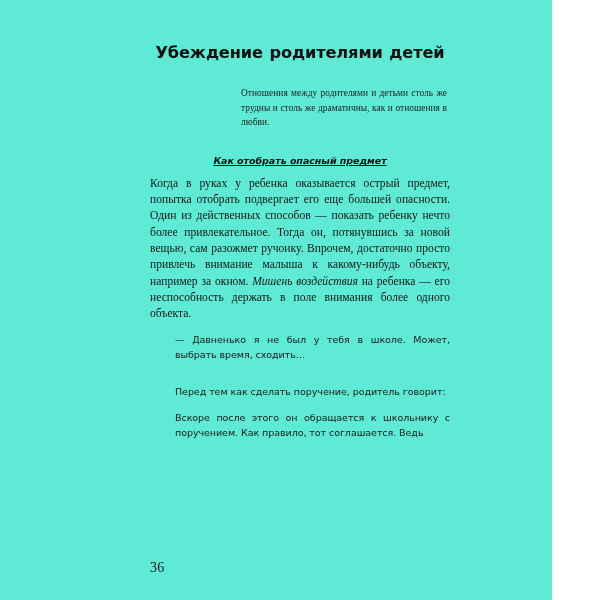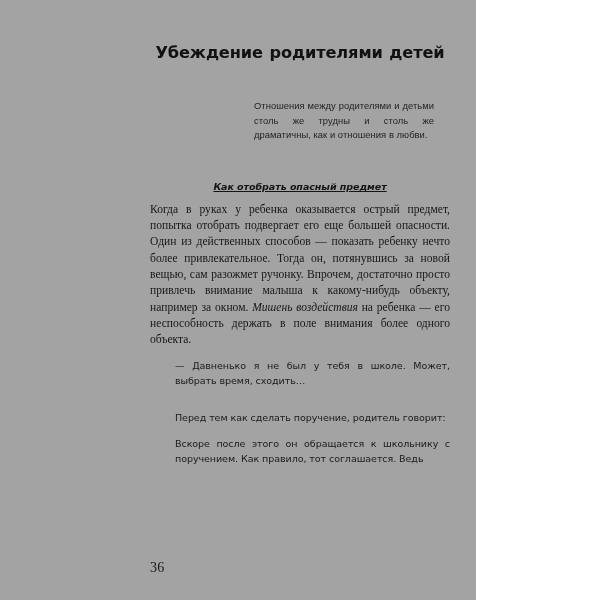--- a/index.html
+++ b/index.html
@@ -12,23 +12,23 @@
     width: 600px;
     height: 600px;
     overflow: hidden;
     font-family: "Liberation Serif", "DejaVu Serif", serif;
     color: #1b1b1b;
     -webkit-font-smoothing: antialiased;
   }
 
   .page {
     position: relative;
-    width: 476px;
+    width: 552px;
     height: 600px;
-    background: #a3a3a3;
+    background: #5eead4;
     box-sizing: border-box;
   }
 
   .content {
     position: absolute;
     left: 150px;
     top: 0;
     width: 300px;
   }
 
@@ -41,24 +41,24 @@
     letter-spacing: -0.1px;
     text-align: center;
     color: #111111;
     margin: 0;
     padding-top: 43px;
     word-spacing: 1px;
   }
 
   
   .epigraph {
-    margin: 16px;
+    margin: 3px;
     padding-top: 21px;
     padding-left: 88px;
-    font-family: Liberation Sans, sans-serif;
+    font-family: Liberation Serif, serif;
     font-size: 9.4px;
     line-height: 1.52;
     text-align: justify;
     text-align-last: left;
     color: #1f1f1f;
     letter-spacing: 0.05px;
   }
 
   .epigraph-author {
     display: block;

